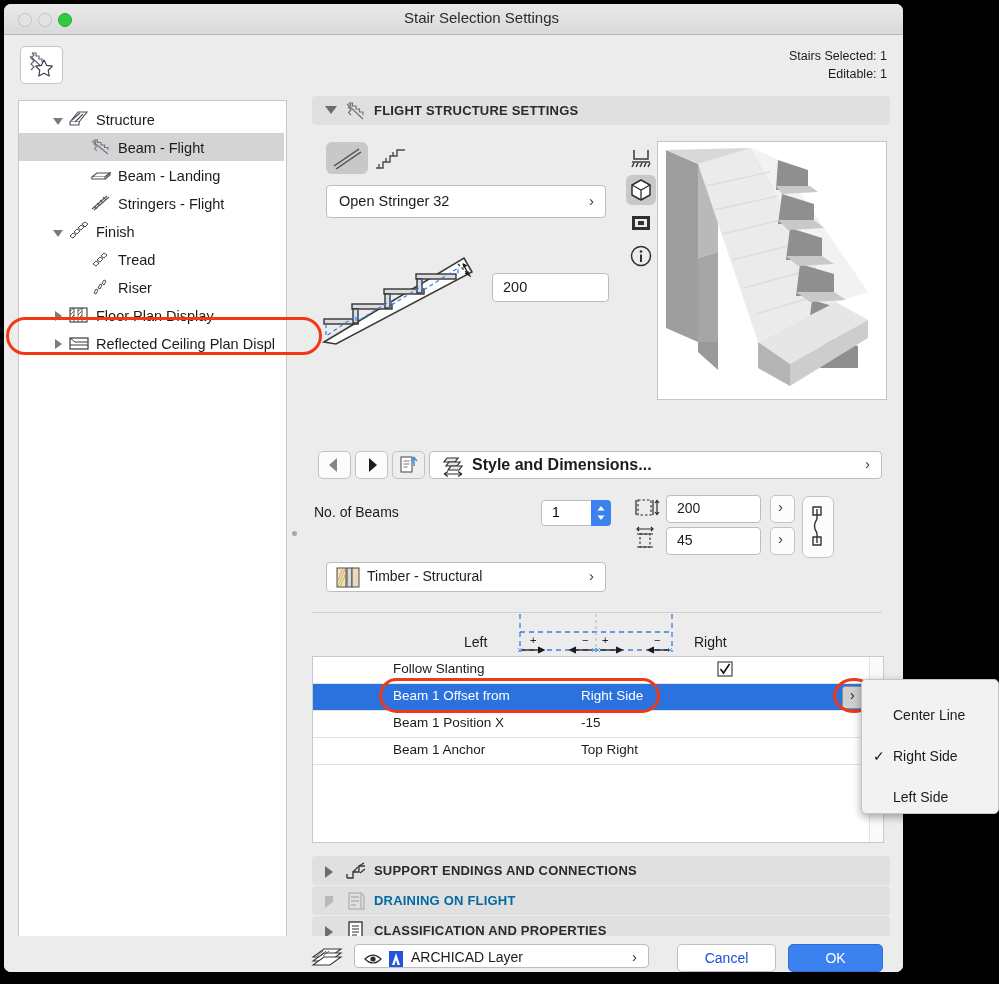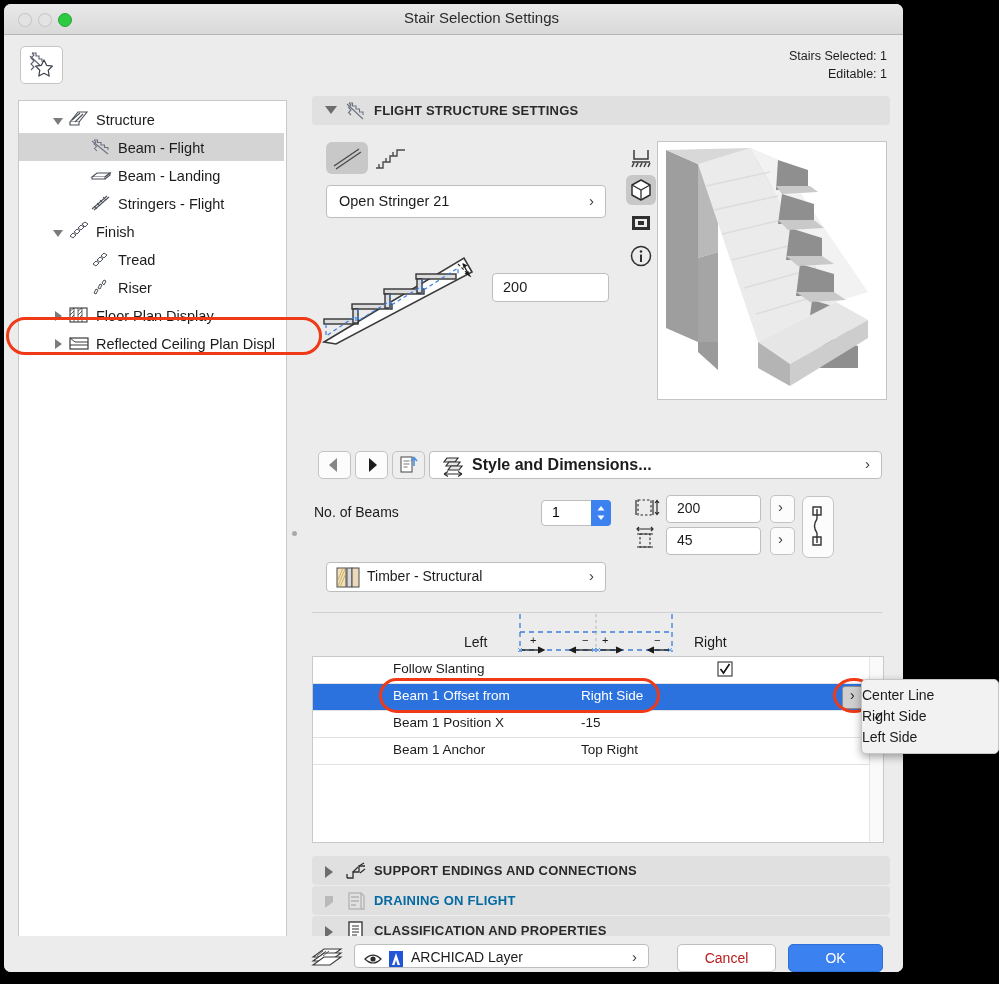--- a/index.html
+++ b/index.html
@@ -39,24 +39,24 @@
   .chev{position:absolute;font-size:15px;color:#3b3b3b;}
   .pvbox{position:absolute;background:#fff;border:1px solid #c4c4c4;}
   .tbl{position:absolute;left:8px;top:0;width:570px;background:#fff;border:1px solid #c9c9c9;}
   .tr{position:relative;height:26px;border-bottom:1px solid #e2e2e2;}
   .tr.sel{background:#2b72de;}
   .tr .k{position:absolute;left:80px;top:4px;font-size:13.5px;color:#1b1b1b;}
   .tr .v{position:absolute;left:268px;top:4px;font-size:13.5px;color:#1b1b1b;}
   .tr.sel .k,.tr.sel .v{color:#fff;}
   .tblsb{position:absolute;right:0;top:0;width:13px;height:100%;background:#fafafa;border-left:1px solid #e4e4e4;}
   .btn{box-sizing:border-box;height:28px;border-radius:5px;font-size:14px;text-align:center;line-height:26px;}
-  .btn.w{background:#fff;border:1px solid #bfbfbf;color:#b91c1c;}
+  .btn.w{background:#fff;border:1px solid #bfbfbf;color:#1d4ed8;}
   .btn.b{background:#3b82f0;border:1px solid #2f6fd8;color:#fff;}
   .popup{position:absolute;left:861px;top:679px;width:136px;background:#f2f2f2;border:1px solid #c6c6c6;border-radius:5px;box-shadow:0 3px 9px rgba(0,0,0,.35);padding:5px 0;z-index:40;}
-  .pitem{position:relative;height:21px;line-height:21px;font-size:14px;color:#1b1b1b;}
+  .pitem{position:relative;height:21px;line-height:21px;font-size:14px;color:#1b1b1b;padding-left:31px;margin-top:20px;}
   .pcheck{position:absolute;left:11px;top:0;font-size:14px;color:#111;}
   .hl{position:absolute;border:3px solid #f03a17;border-radius:28px;z-index:30;pointer-events:none;}
   .nb{position:absolute;box-sizing:border-box;width:33px;height:28px;background:#fcfcfc;border:1px solid #c3c3c3;border-radius:5px;}
   .stepper{position:absolute;box-sizing:border-box;width:70px;height:26px;background:#fff;border:1px solid #bdbdbd;border-radius:4px;}
   .stepbtn{position:absolute;right:-1px;top:-1px;width:20px;height:26px;background:#3b82f0;border-radius:0 4px 4px 0;}
 </style>
 </head>
 <body>
 
 <div class="win">
@@ -181,21 +181,21 @@
     <div style="position:absolute;left:68px;top:46px;width:42px;height:32px;">
       <svg width="42" height="32" viewBox="0 0 42 32">
         <g stroke="#4b4b4b" stroke-width="1.4" fill="none">
           <path d="M4 26 L11 26 L11 20 L18 20 L18 14 L25 14 L25 8 L33 8"></path>
           <path d="M7 26 L7 22 M14 20 L14 16 M21 14 L21 10"></path>
           </g>
       </svg>
     </div>
 
     <div class="fld" style="position:absolute;left:22px;top:89px;width:280px;height:33px;">
-      <span style="position:absolute;left:12px;top:7px;font-size:14.5px;">Open Stringer 21</span>
+      <span style="position:absolute;left:12px;top:7px;font-size:14.5px;">Open Stringer 32</span>
       <span class="chev" style="right:11px;top:6px;">›</span>
     </div>
 
     <div style="position:absolute;left:18px;top:160px;width:160px;height:90px;">
       <svg width="160" height="90" viewBox="0 0 160 90">
         <g stroke="#3a3a3a" stroke-width="1.6" fill="#fff">
           <path d="M2 86 L142 2 L150 16 L14 88 Z" fill="#fdfdfd"></path>
         </g>
         <g fill="#dcdcdc" stroke="#333" stroke-width="1.4">
           <rect x="2" y="63" width="34" height="5"></rect>

